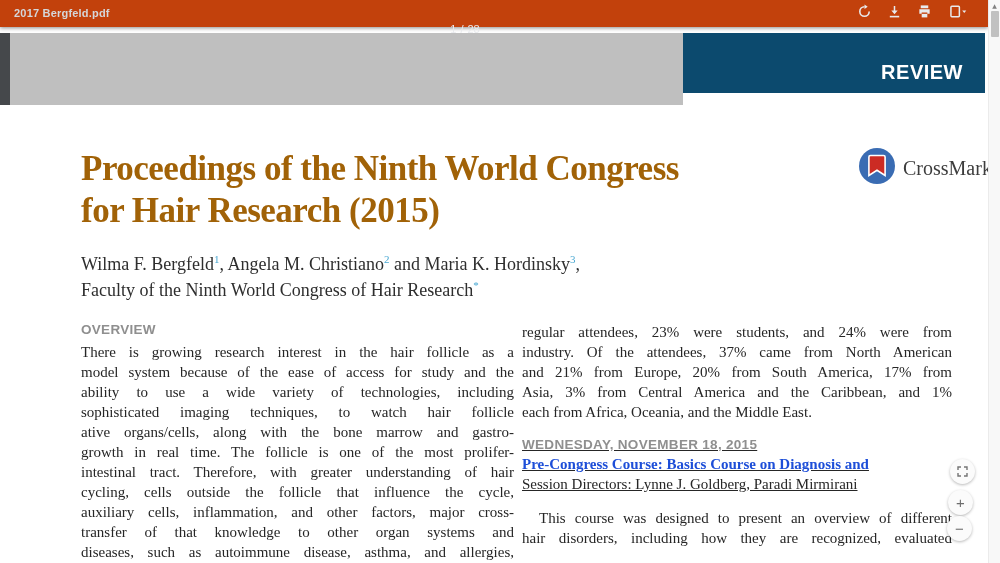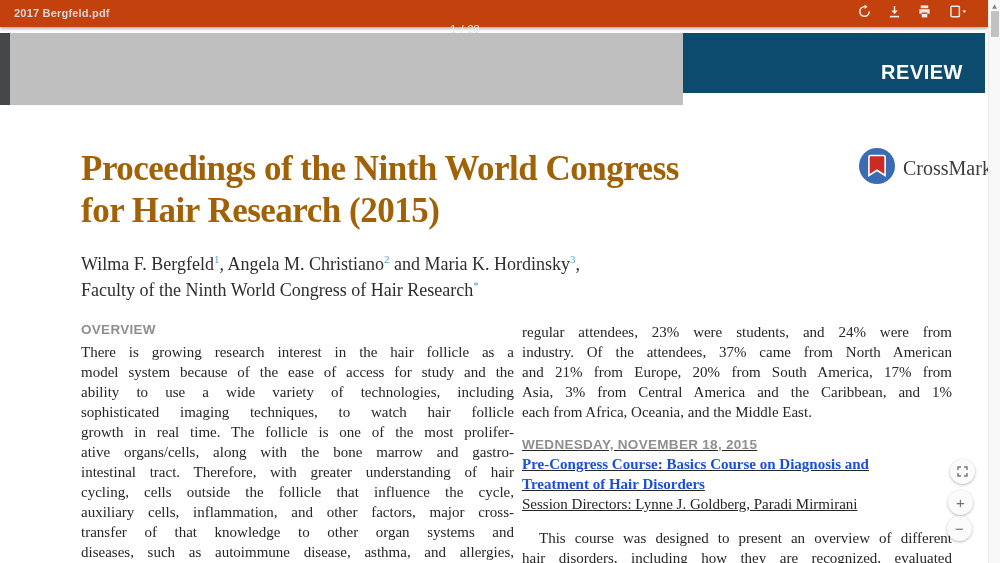--- a/index.html
+++ b/index.html
@@ -157,43 +157,42 @@
     <div><span>Faculty of the Ninth World Congress of Hair Research</span><sup class="ref">*</sup></div>
   </div>
 
   <div class="col col-left">
     <div class="gray-header">OVERVIEW</div>
     <div>
         <div class="tline">There is growing research interest in the hair follicle as a</div>
         <div class="tline">model system because of the ease of access for study and the</div>
         <div class="tline">ability to use a wide variety of technologies, including</div>
         <div class="tline">sophisticated imaging techniques, to watch hair follicle</div>
+        <div class="tline">ative organs/cells, along with the bone marrow and gastro-</div>
         <div class="tline">growth in real time. The follicle is one of the most prolifer-</div>
-        <div class="tline">ative organs/cells, along with the bone marrow and gastro-</div>
         <div class="tline">intestinal tract. Therefore, with greater understanding of hair</div>
         <div class="tline">cycling, cells outside the follicle that influence the cycle,</div>
         <div class="tline">auxiliary cells, inflammation, and other factors, major cross-</div>
         <div class="tline">transfer of that knowledge to other organ systems and</div>
         <div class="tline">diseases, such as autoimmune disease, asthma, and allergies,</div>
       </div>
   </div>
 
   <div class="col col-right">
     <div>
         <div class="tline">regular attendees, 23% were students, and 24% were from</div>
         <div class="tline">industry. Of the attendees, 37% came from North American</div>
         <div class="tline">and 21% from Europe, 20% from South America, 17% from</div>
         <div class="tline">Asia, 3% from Central America and the Caribbean, and 1%</div>
         <div class="tline noj">each from Africa, Oceania, and the Middle East.</div>
       </div>
     <div class="session-block">
       <div class="gray-header">WEDNESDAY, NOVEMBER 18, 2015</div>
       <div class="session-title plain">
           <div class="tline">Pre-Congress Course: Basics Course on Diagnosis and</div>
-          <div class="tline">Treatment of Hair Disorders</div>
         </div>
       <div>Session Directors: Lynne J. Goldberg, Paradi Mirmirani</div>
     </div>
     <div class="course-par">
         <div class="tline ind">This course was designed to present an overview of different</div>
         <div class="tline">hair disorders, including how they are recognized, evaluated</div>
       </div>
   </div>
 </div>
 

